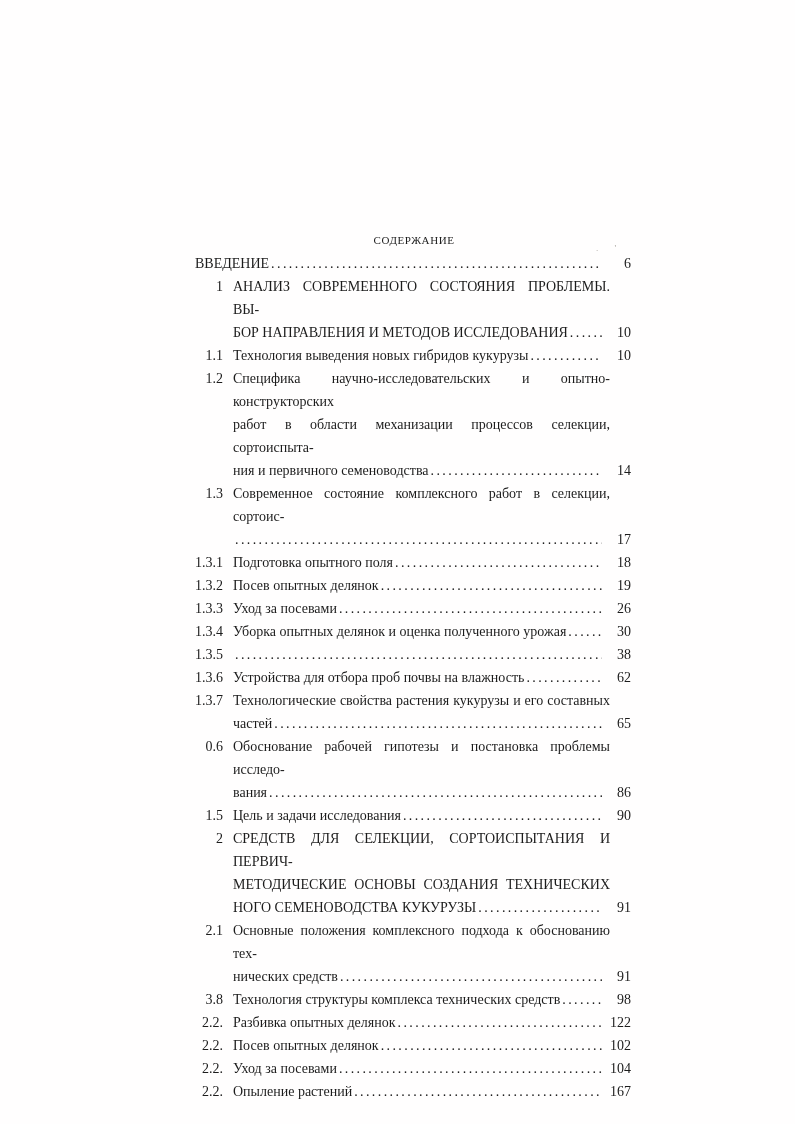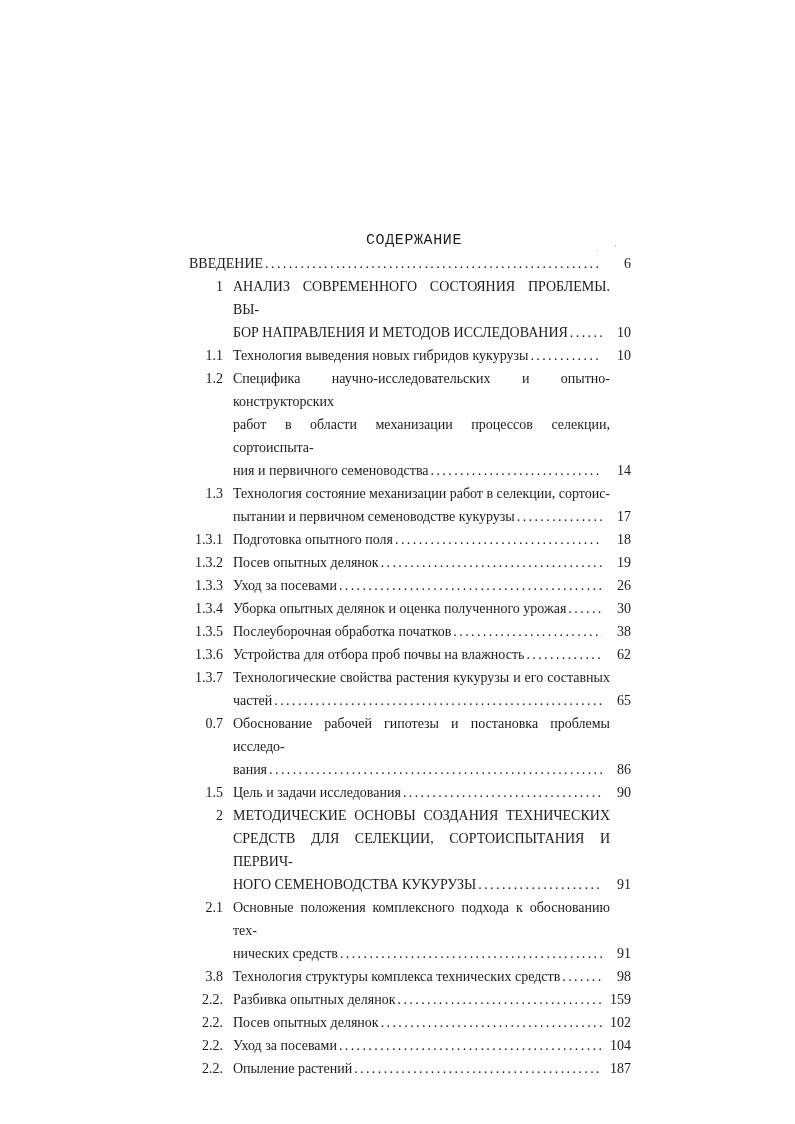--- a/index.html
+++ b/index.html
@@ -20,41 +20,40 @@
     position: absolute;
     left: 183px;
     top: 229px;
     width: 448px;
     font-size: 14px;
     line-height: 23px;
   }
   .toc-title {
     text-align: center;
     padding-left: 14px;
-    font-size: 15px;
+    font-size: 11px;
     letter-spacing: 0.6px;
-    font-family: Liberation Mono, monospace;
   }
   .entry {
     display: flex;
     align-items: flex-start;
   }
   .num {
     flex: none;
     width: 40px;
     margin-right: 10px;
     text-align: right;
     white-space: nowrap;
   }
   .content-col {
     flex: 1;
     min-width: 0;
   }
   .entry.intro .content-col {
-    margin-left: 6px;
+    margin-left: 12px;
   }
   .line.fill {
     text-align: justify;
     text-align-last: justify;
     padding-right: 21px;
     white-space: normal;
   }
   .line.last {
     display: flex;
     align-items: baseline;
@@ -132,23 +131,22 @@
             <div class="line last">
               <span class="text">ния и первичного семеноводства</span>
               <span class="leader">..................................................................................................................................</span>
               <span class="page-num">14</span>
             </div>
           </div>
         </div>
         <div class="entry">
           <span class="num">1.3</span>
           <div class="content-col">
-            <div class="line fill">Технология состояние механизации работ в селекции, сортоис-</div>
-            <div class="line last">
-              <span class="text">пытании и первичном семеноводстве кукурузы</span>
+            <div class="line fill">Современное состояние комплексного работ в селекции, сортоис-</div>
+            <div class="line last">
               <span class="leader">..................................................................................................................................</span>
               <span class="page-num">17</span>
             </div>
           </div>
         </div>
         <div class="entry">
           <span class="num">1.3.1</span>
           <div class="content-col">
             <div class="line last">
               <span class="text">Подготовка опытного поля</span>
@@ -184,21 +182,20 @@
               <span class="text">Уборка опытных делянок и оценка полученного урожая</span>
               <span class="leader">..................................................................................................................................</span>
               <span class="page-num">30</span>
             </div>
           </div>
         </div>
         <div class="entry">
           <span class="num">1.3.5</span>
           <div class="content-col">
             <div class="line last">
-              <span class="text">Послеуборочная обработка початков</span>
               <span class="leader">..................................................................................................................................</span>
               <span class="page-num">38</span>
             </div>
           </div>
         </div>
         <div class="entry">
           <span class="num">1.3.6</span>
           <div class="content-col">
             <div class="line last">
               <span class="text">Устройства для отбора проб почвы на влажность</span>
@@ -212,21 +209,21 @@
           <div class="content-col">
             <div class="line fill">Технологические  свойства  растения  кукурузы  и  его  составных</div>
             <div class="line last">
               <span class="text">частей</span>
               <span class="leader">..................................................................................................................................</span>
               <span class="page-num">65</span>
             </div>
           </div>
         </div>
         <div class="entry">
-          <span class="num">0.7</span>
+          <span class="num">0.6</span>
           <div class="content-col">
             <div class="line fill">Обоснование рабочей гипотезы и постановка проблемы исследо-</div>
             <div class="line last">
               <span class="text">вания</span>
               <span class="leader">..................................................................................................................................</span>
               <span class="page-num">86</span>
             </div>
           </div>
         </div>
         <div class="entry">
@@ -235,22 +232,22 @@
             <div class="line last">
               <span class="text">Цель и задачи исследования</span>
               <span class="leader">..................................................................................................................................</span>
               <span class="page-num">90</span>
             </div>
           </div>
         </div>
         <div class="entry">
           <span class="num">2</span>
           <div class="content-col">
+            <div class="line fill">СРЕДСТВ  ДЛЯ  СЕЛЕКЦИИ,  СОРТОИСПЫТАНИЯ  И  ПЕРВИЧ-</div>
             <div class="line fill">МЕТОДИЧЕСКИЕ   ОСНОВЫ   СОЗДАНИЯ   ТЕХНИЧЕСКИХ</div>
-            <div class="line fill">СРЕДСТВ  ДЛЯ  СЕЛЕКЦИИ,  СОРТОИСПЫТАНИЯ  И  ПЕРВИЧ-</div>
             <div class="line last">
               <span class="text">НОГО СЕМЕНОВОДСТВА КУКУРУЗЫ</span>
               <span class="leader">..................................................................................................................................</span>
               <span class="page-num">91</span>
             </div>
           </div>
         </div>
         <div class="entry">
           <span class="num">2.1</span>
           <div class="content-col">
@@ -271,21 +268,21 @@
               <span class="page-num">98</span>
             </div>
           </div>
         </div>
         <div class="entry">
           <span class="num">2.2.</span>
           <div class="content-col">
             <div class="line last">
               <span class="text">Разбивка опытных делянок</span>
               <span class="leader">..................................................................................................................................</span>
-              <span class="page-num">159</span>
+              <span class="page-num">122</span>
             </div>
           </div>
         </div>
         <div class="entry">
           <span class="num">2.2.</span>
           <div class="content-col">
             <div class="line last">
               <span class="text">Посев опытных делянок</span>
               <span class="leader">..................................................................................................................................</span>
               <span class="page-num">102</span>
@@ -301,19 +298,19 @@
               <span class="page-num">104</span>
             </div>
           </div>
         </div>
         <div class="entry">
           <span class="num">2.2.</span>
           <div class="content-col">
             <div class="line last">
               <span class="text">Опыление растений</span>
               <span class="leader">..................................................................................................................................</span>
-              <span class="page-num">187</span>
+              <span class="page-num">167</span>
             </div>
           </div>
         </div>
       </div>
   </div>
 </div>
 
 </body></html>

